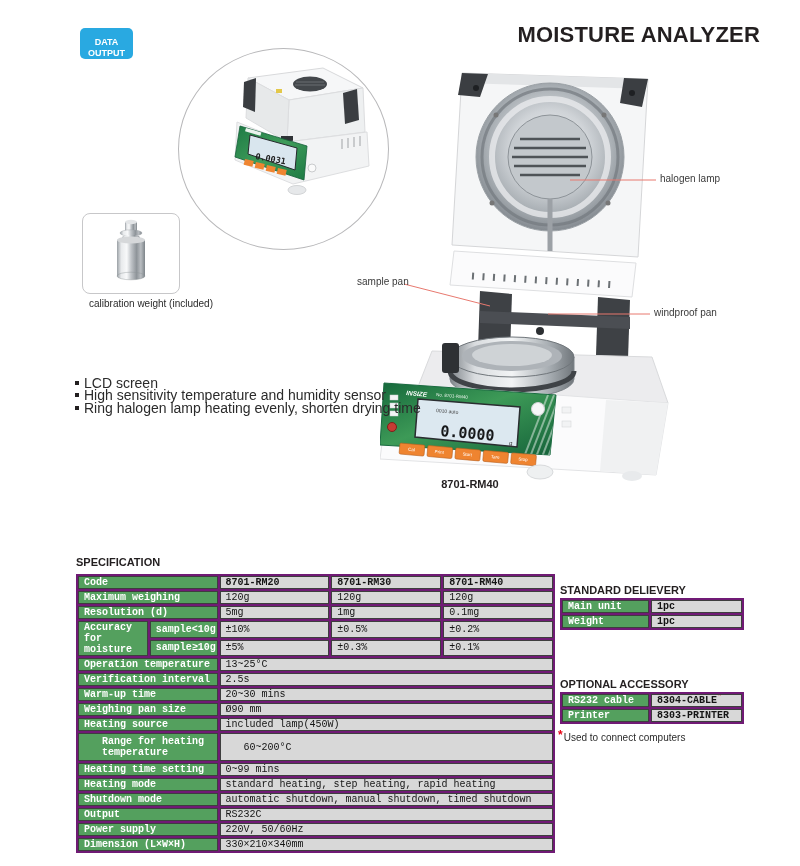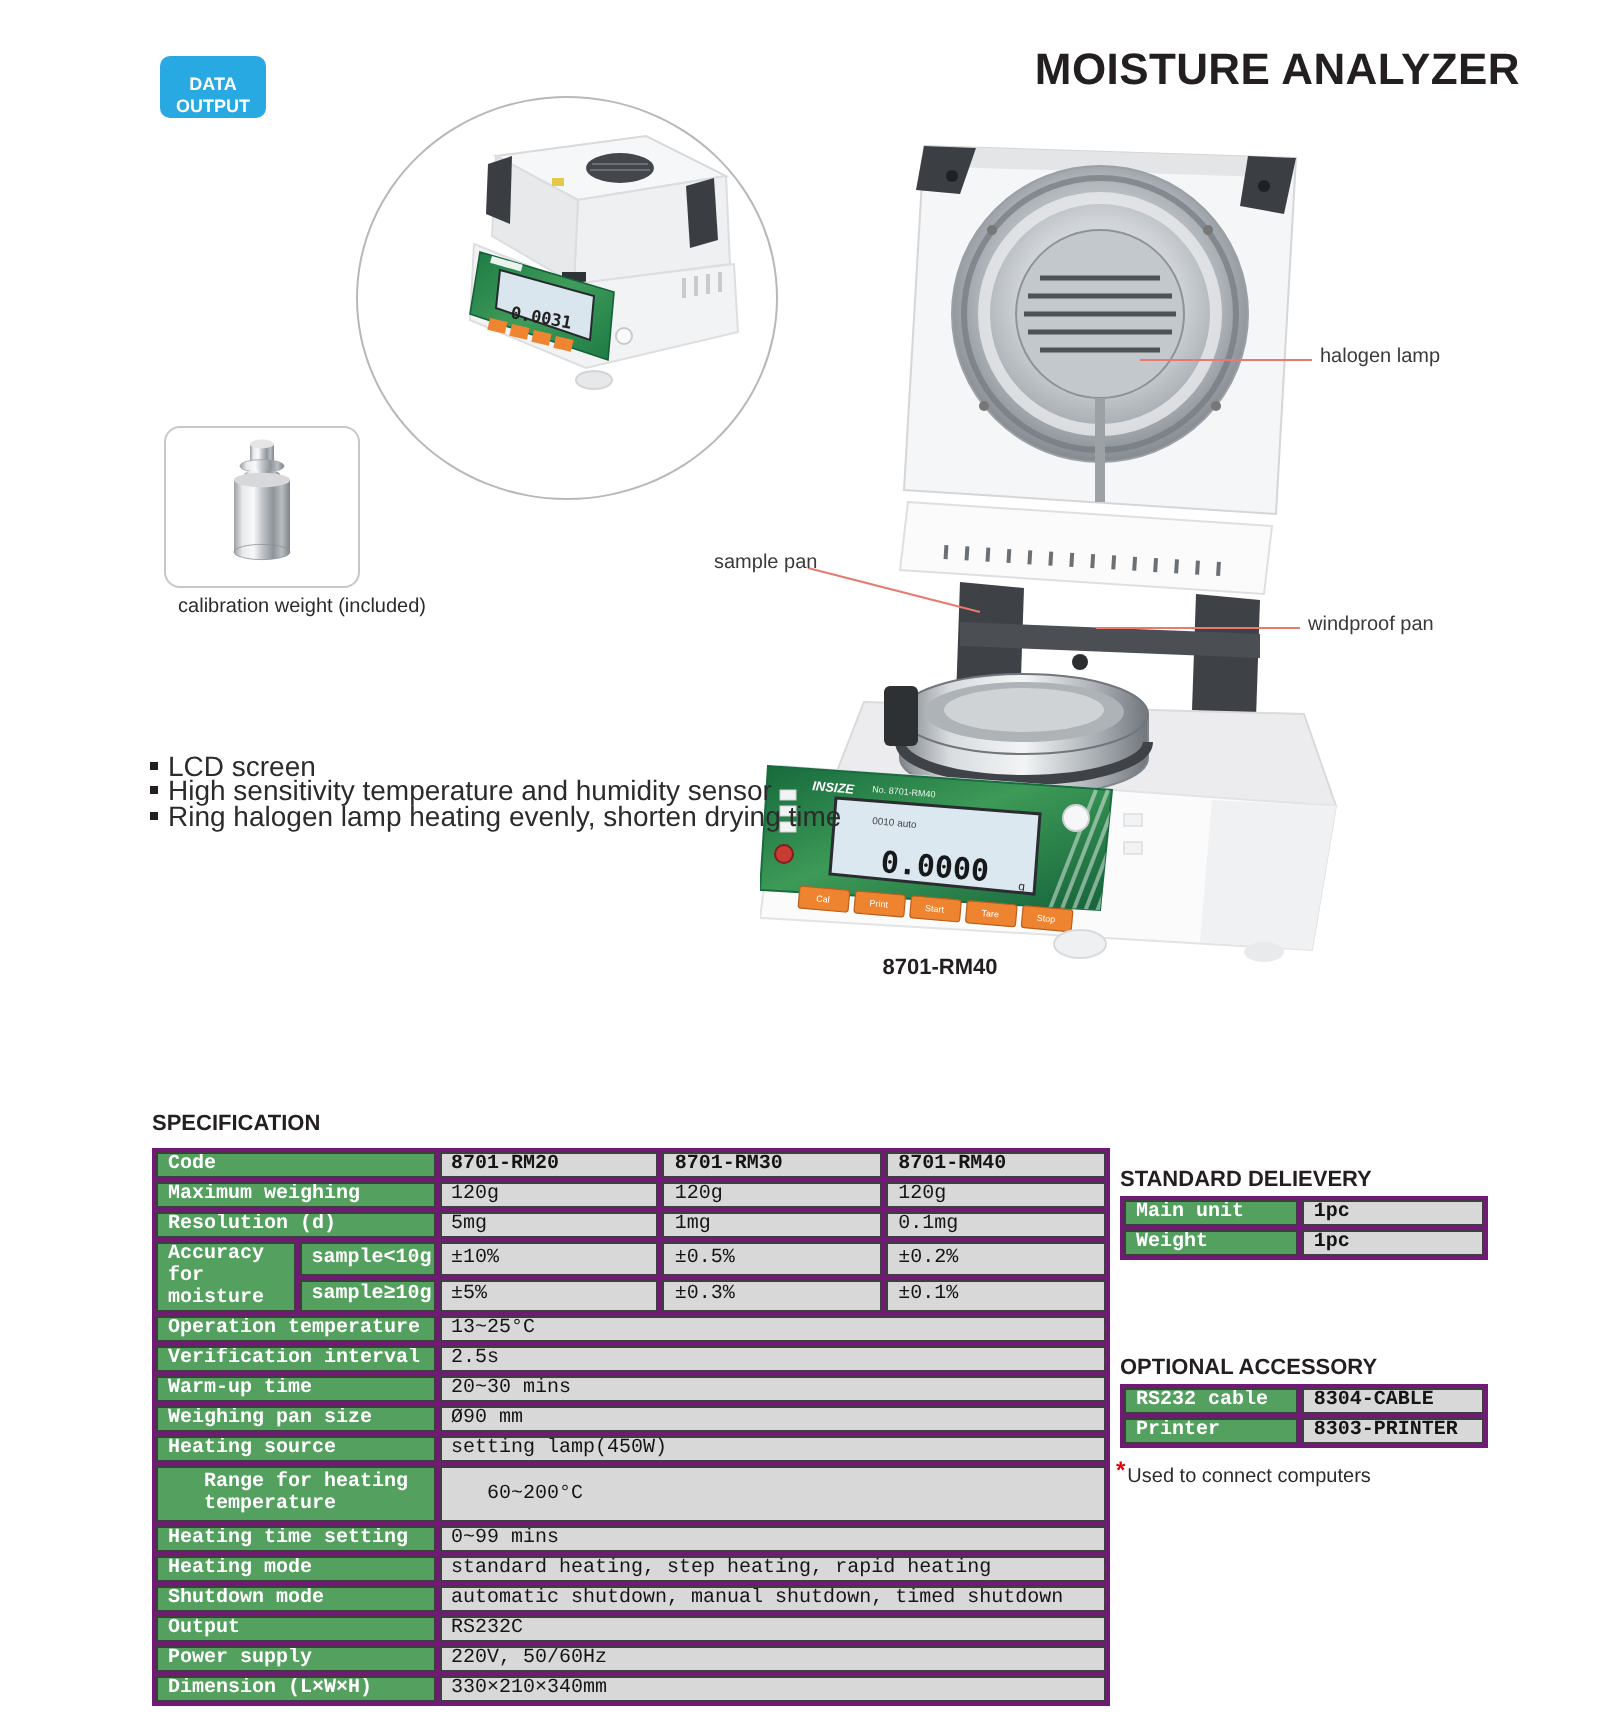--- a/index.html
+++ b/index.html
@@ -331,21 +331,21 @@
     <tr>
       <td class="g" colspan="2">Warm-up time</td>
       <td class="v" colspan="3">20~30 mins</td>
     </tr>
     <tr>
       <td class="g" colspan="2">Weighing pan size</td>
       <td class="v" colspan="3">Ø90 mm</td>
     </tr>
     <tr>
       <td class="g" colspan="2">Heating source</td>
-      <td class="v" colspan="3">setting lamp(450W)</td>
+      <td class="v" colspan="3">included lamp(450W)</td>
     </tr>
     <tr>
       <td class="g tall" colspan="2">Range for heating temperature</td>
       <td class="v tall" colspan="3">60~200°C</td>
     </tr>
     <tr>
       <td class="g" colspan="2">Heating time setting</td>
       <td class="v" colspan="3">0~99 mins</td>
     </tr>
     <tr>

